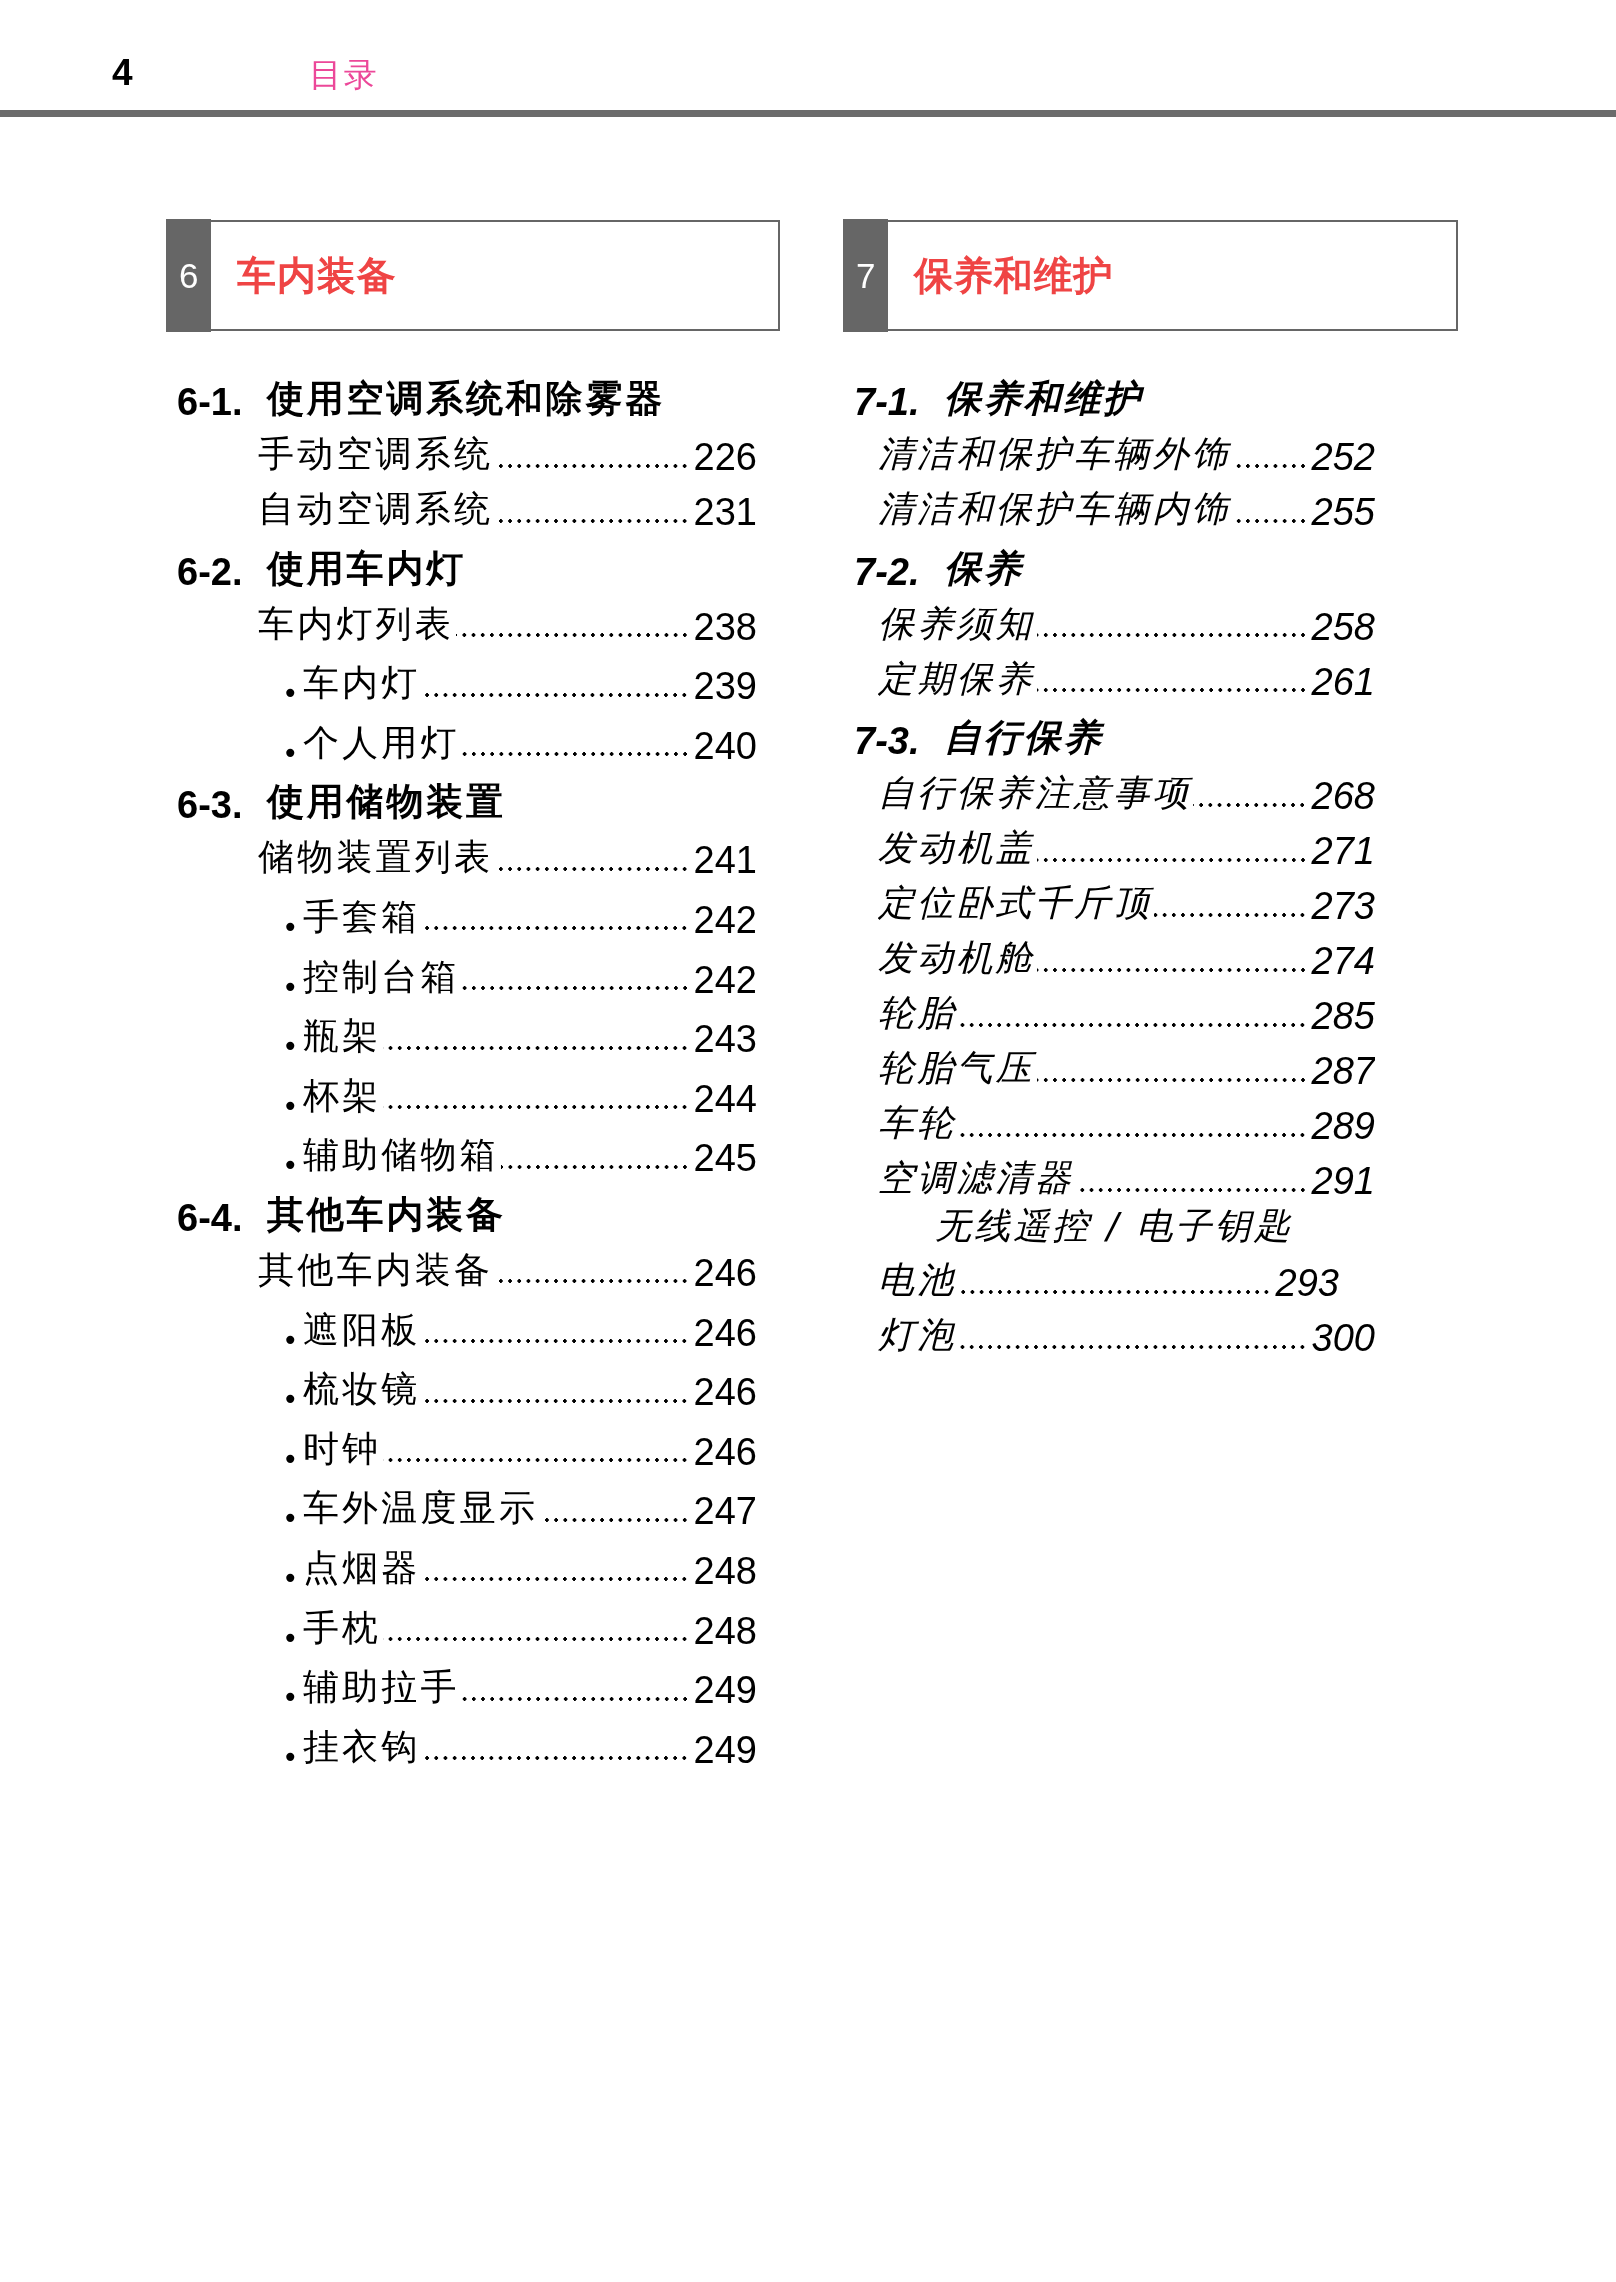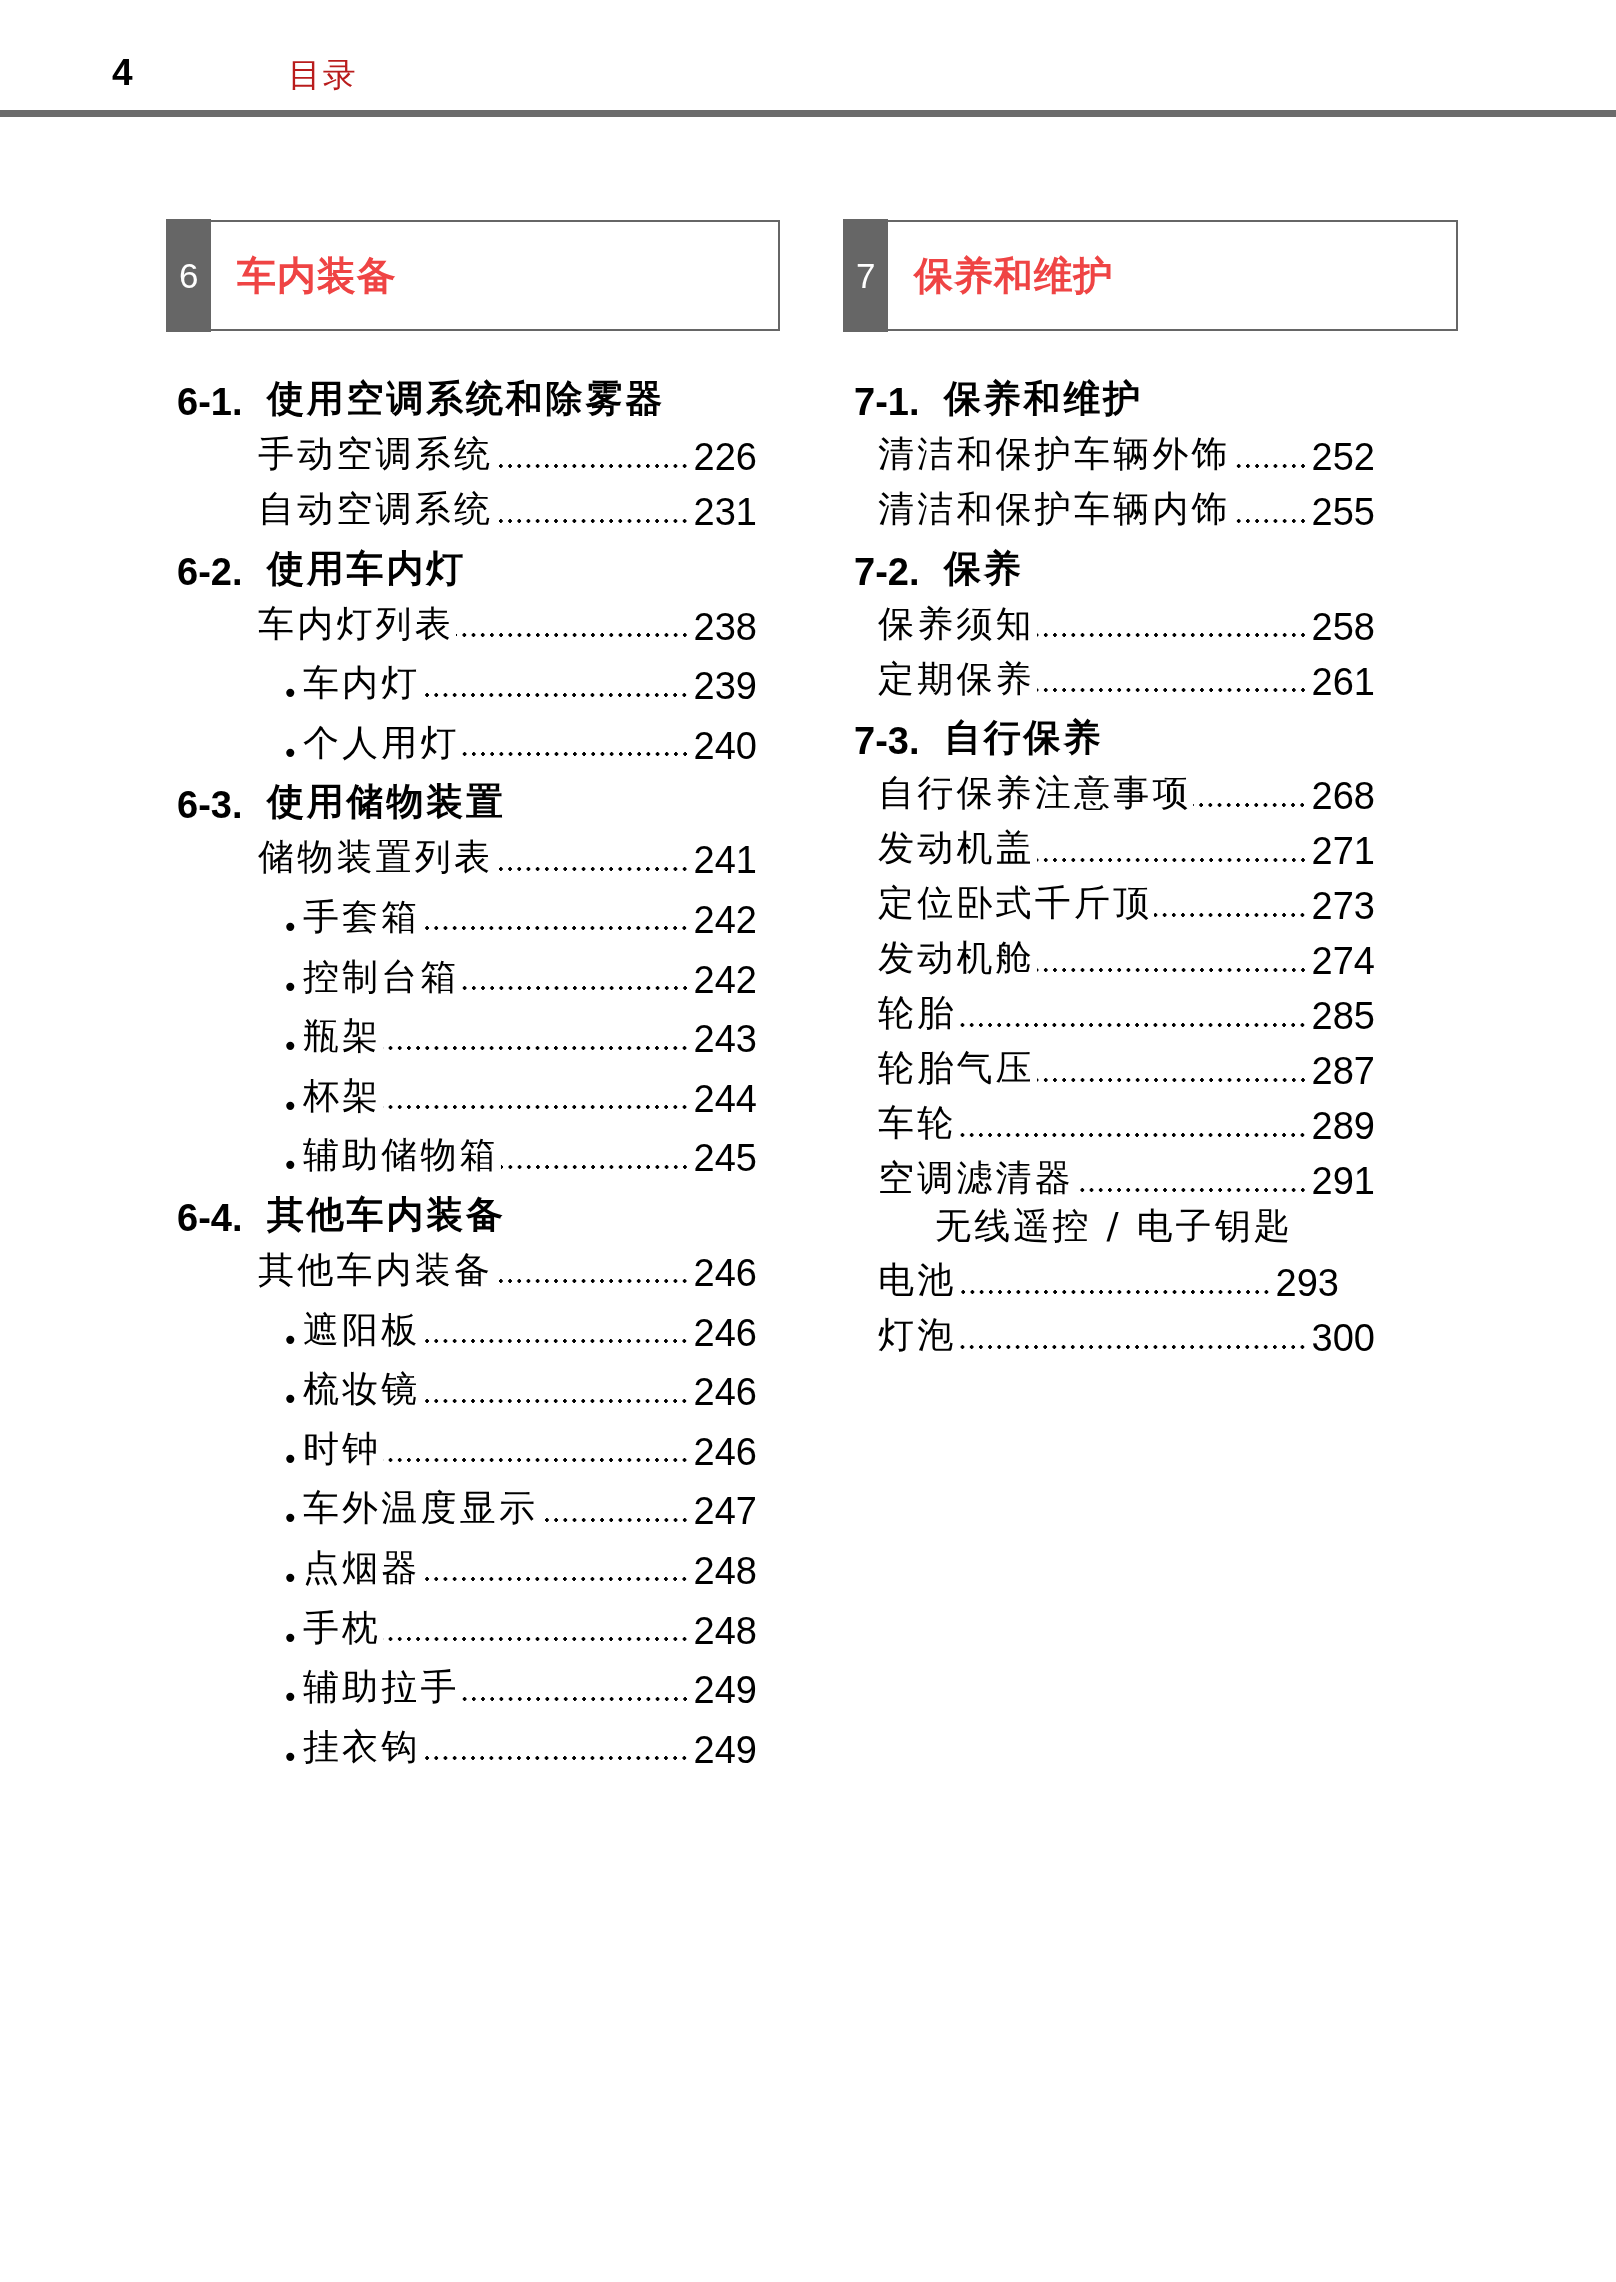--- a/index.html
+++ b/index.html
@@ -6,22 +6,22 @@
   body {
     width: 1617px; height: 2282px; position: relative; overflow: hidden;
     font-family: "DejaVu Sans", "Liberation Sans", sans-serif; color: #000;
   }
   .page-number {
     position: absolute; left: 112px; top: 52px;
     font-family: "Liberation Sans", sans-serif; font-weight: bold;
     font-size: 37px; line-height: 42px; color: #000;
   }
   .running-title {
-    position: absolute; left: 288px; top: 54px;
-    font-size: 33px; line-height: 41px; color: #b91c1c;
+    position: absolute; left: 309px; top: 54px;
+    font-size: 33px; line-height: 41px; color: #ec4899;
     letter-spacing: 1.8px;
   }
   .header-rule {
     position: absolute; left: 0; top: 110px; width: 1617px; height: 7.4px;
     background: #6b6b6b;
   }
   .chapter-box {
     position: absolute; top: 220px; height: 111px;
     box-sizing: border-box; border: 2.8px solid #666666; background: #fff;
   }
@@ -35,21 +35,21 @@
   }
   .chapter-title {
     position: absolute; left: 68px; top: 0; bottom: 0;
     display: flex; align-items: center;
     font-weight: bold; font-size: 39px; letter-spacing: 0.9px; color: #ef4444;
   }
   .col {
     position: absolute; top: 369px; width: 609px;
   }
   .col.left { left: 169px; }
-  .col.right { left: 846px; }
+  .col.right { left: 846px; font-style: italic; }
   .sec-head {
     height: 55px; margin-top: 4.6px; display: flex; align-items: flex-end;
     white-space: nowrap;
     margin-left: 8px;
   }
   .sec-head:first-child { margin-top: 0; }
   .sec-num {
     width: 90px; font-family: "Liberation Sans", sans-serif; font-weight: bold;
     font-size: 38px; letter-spacing: 0px;
   }

